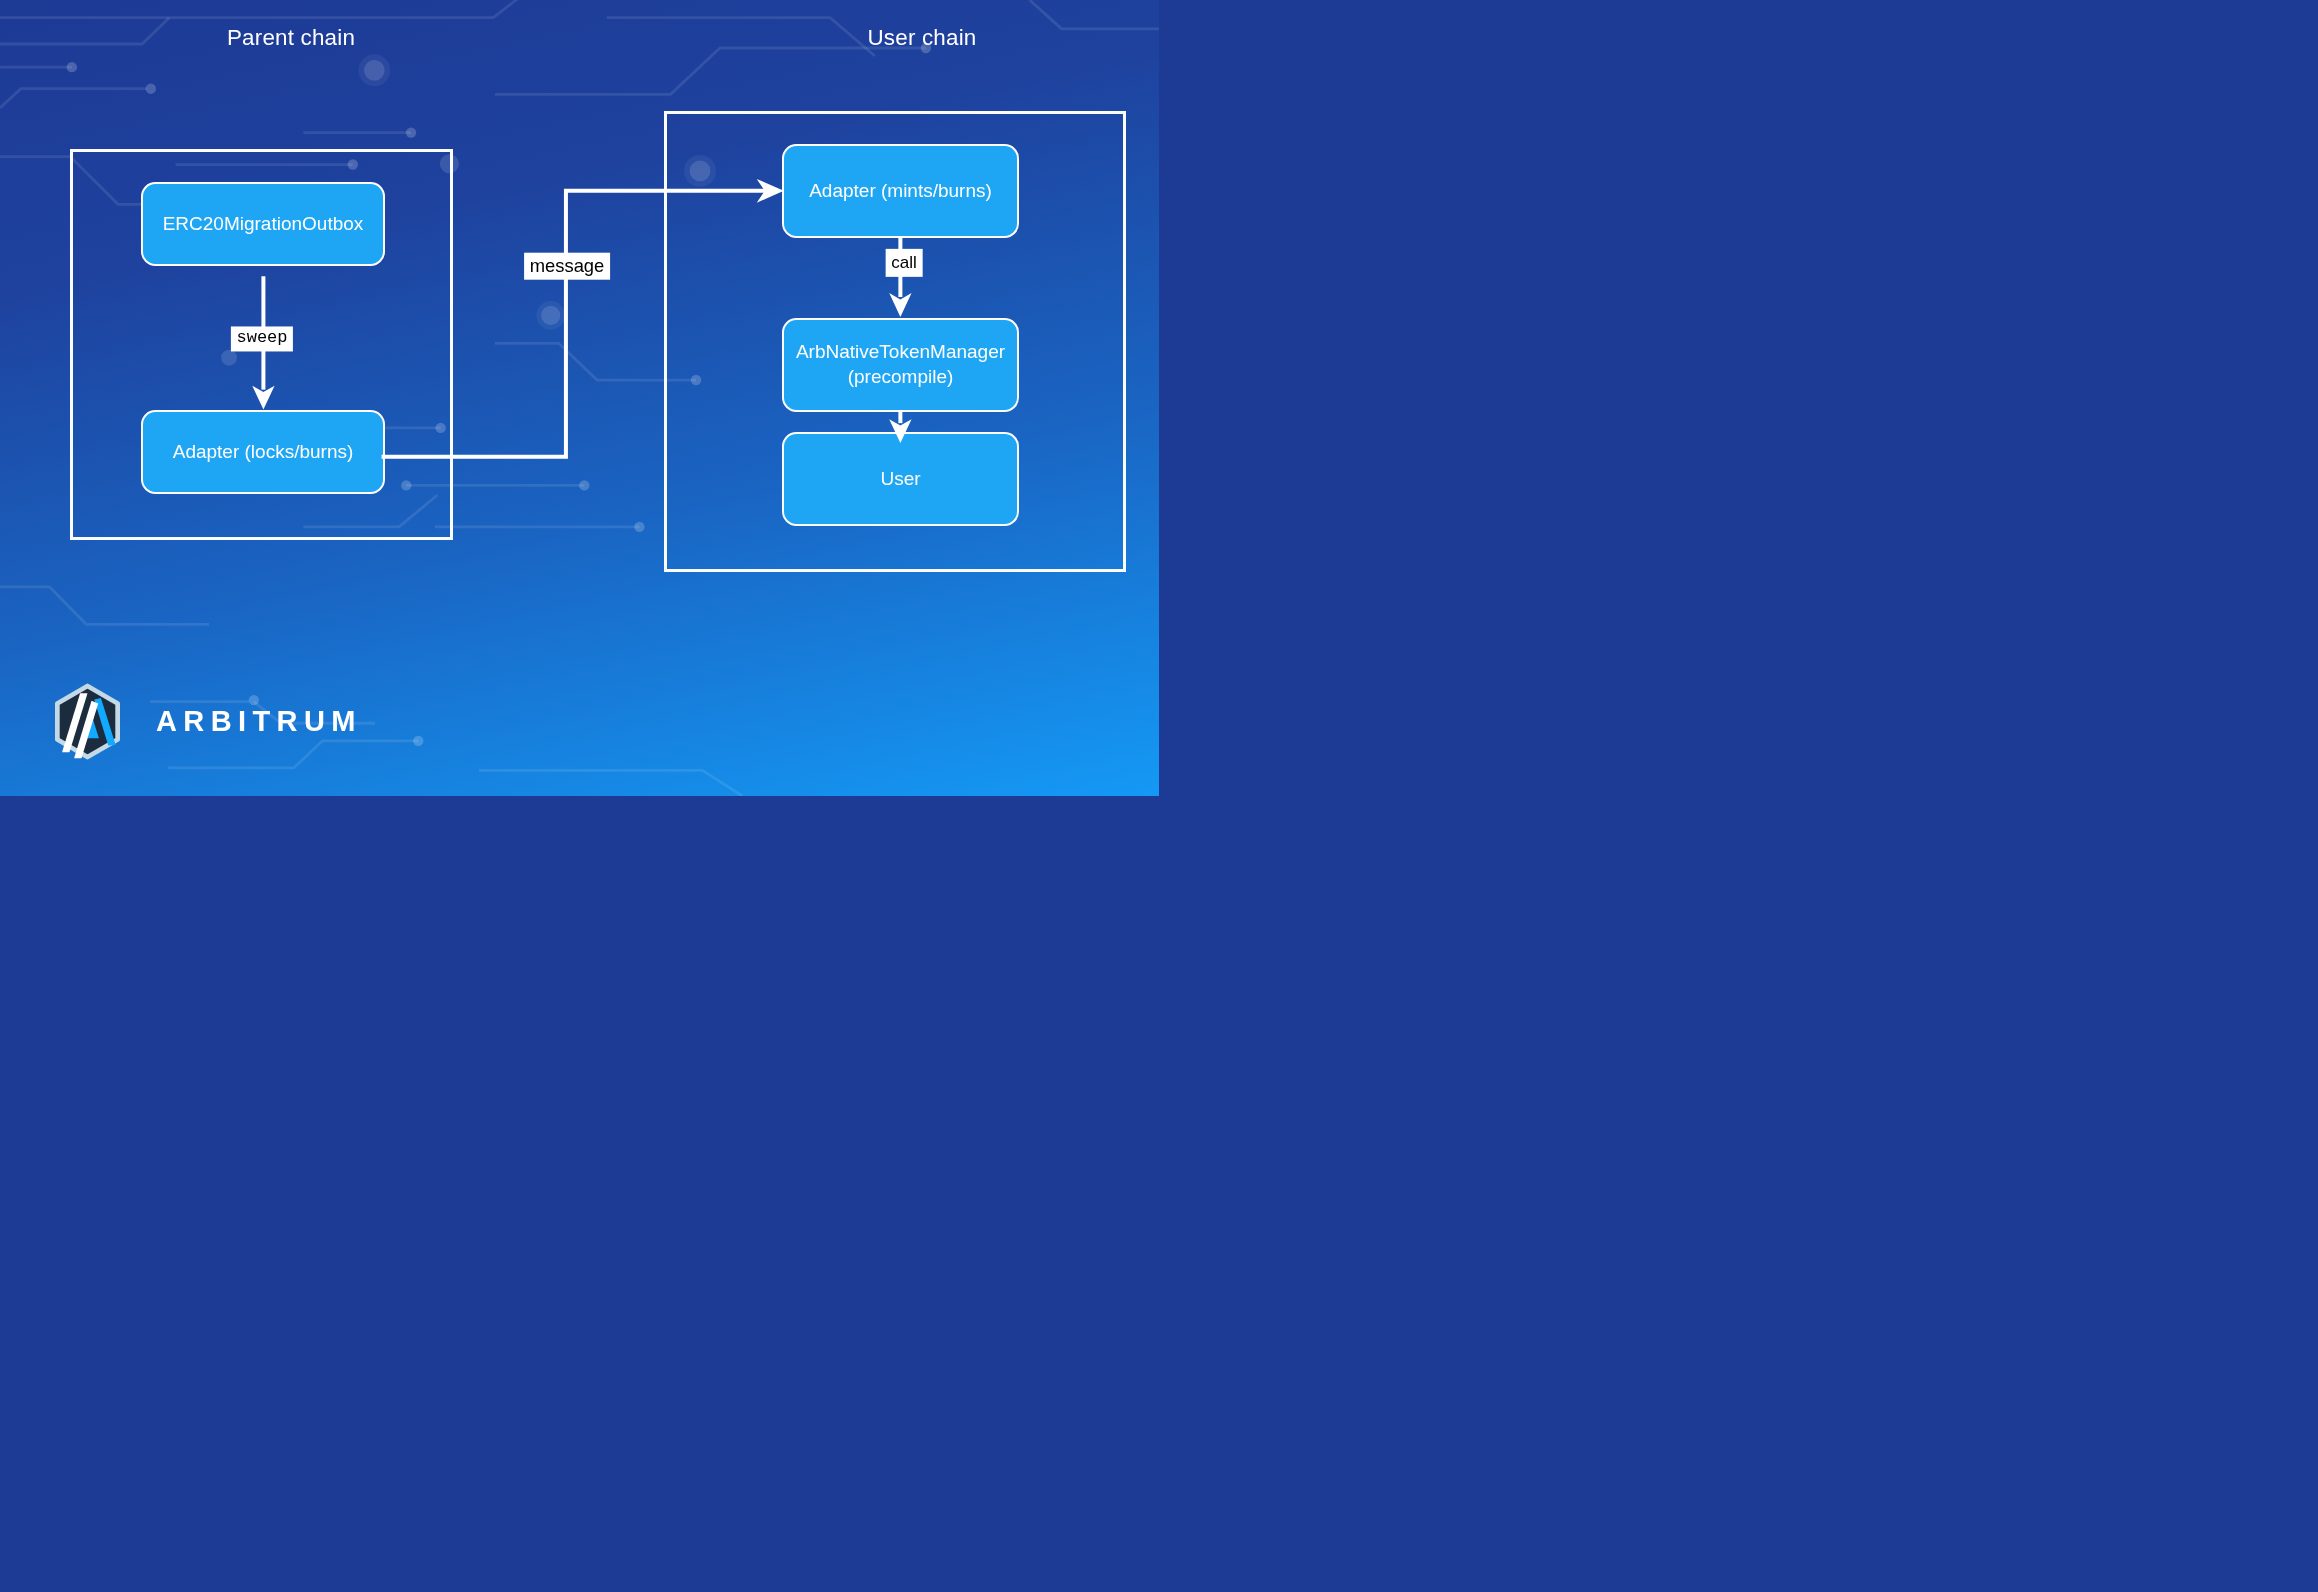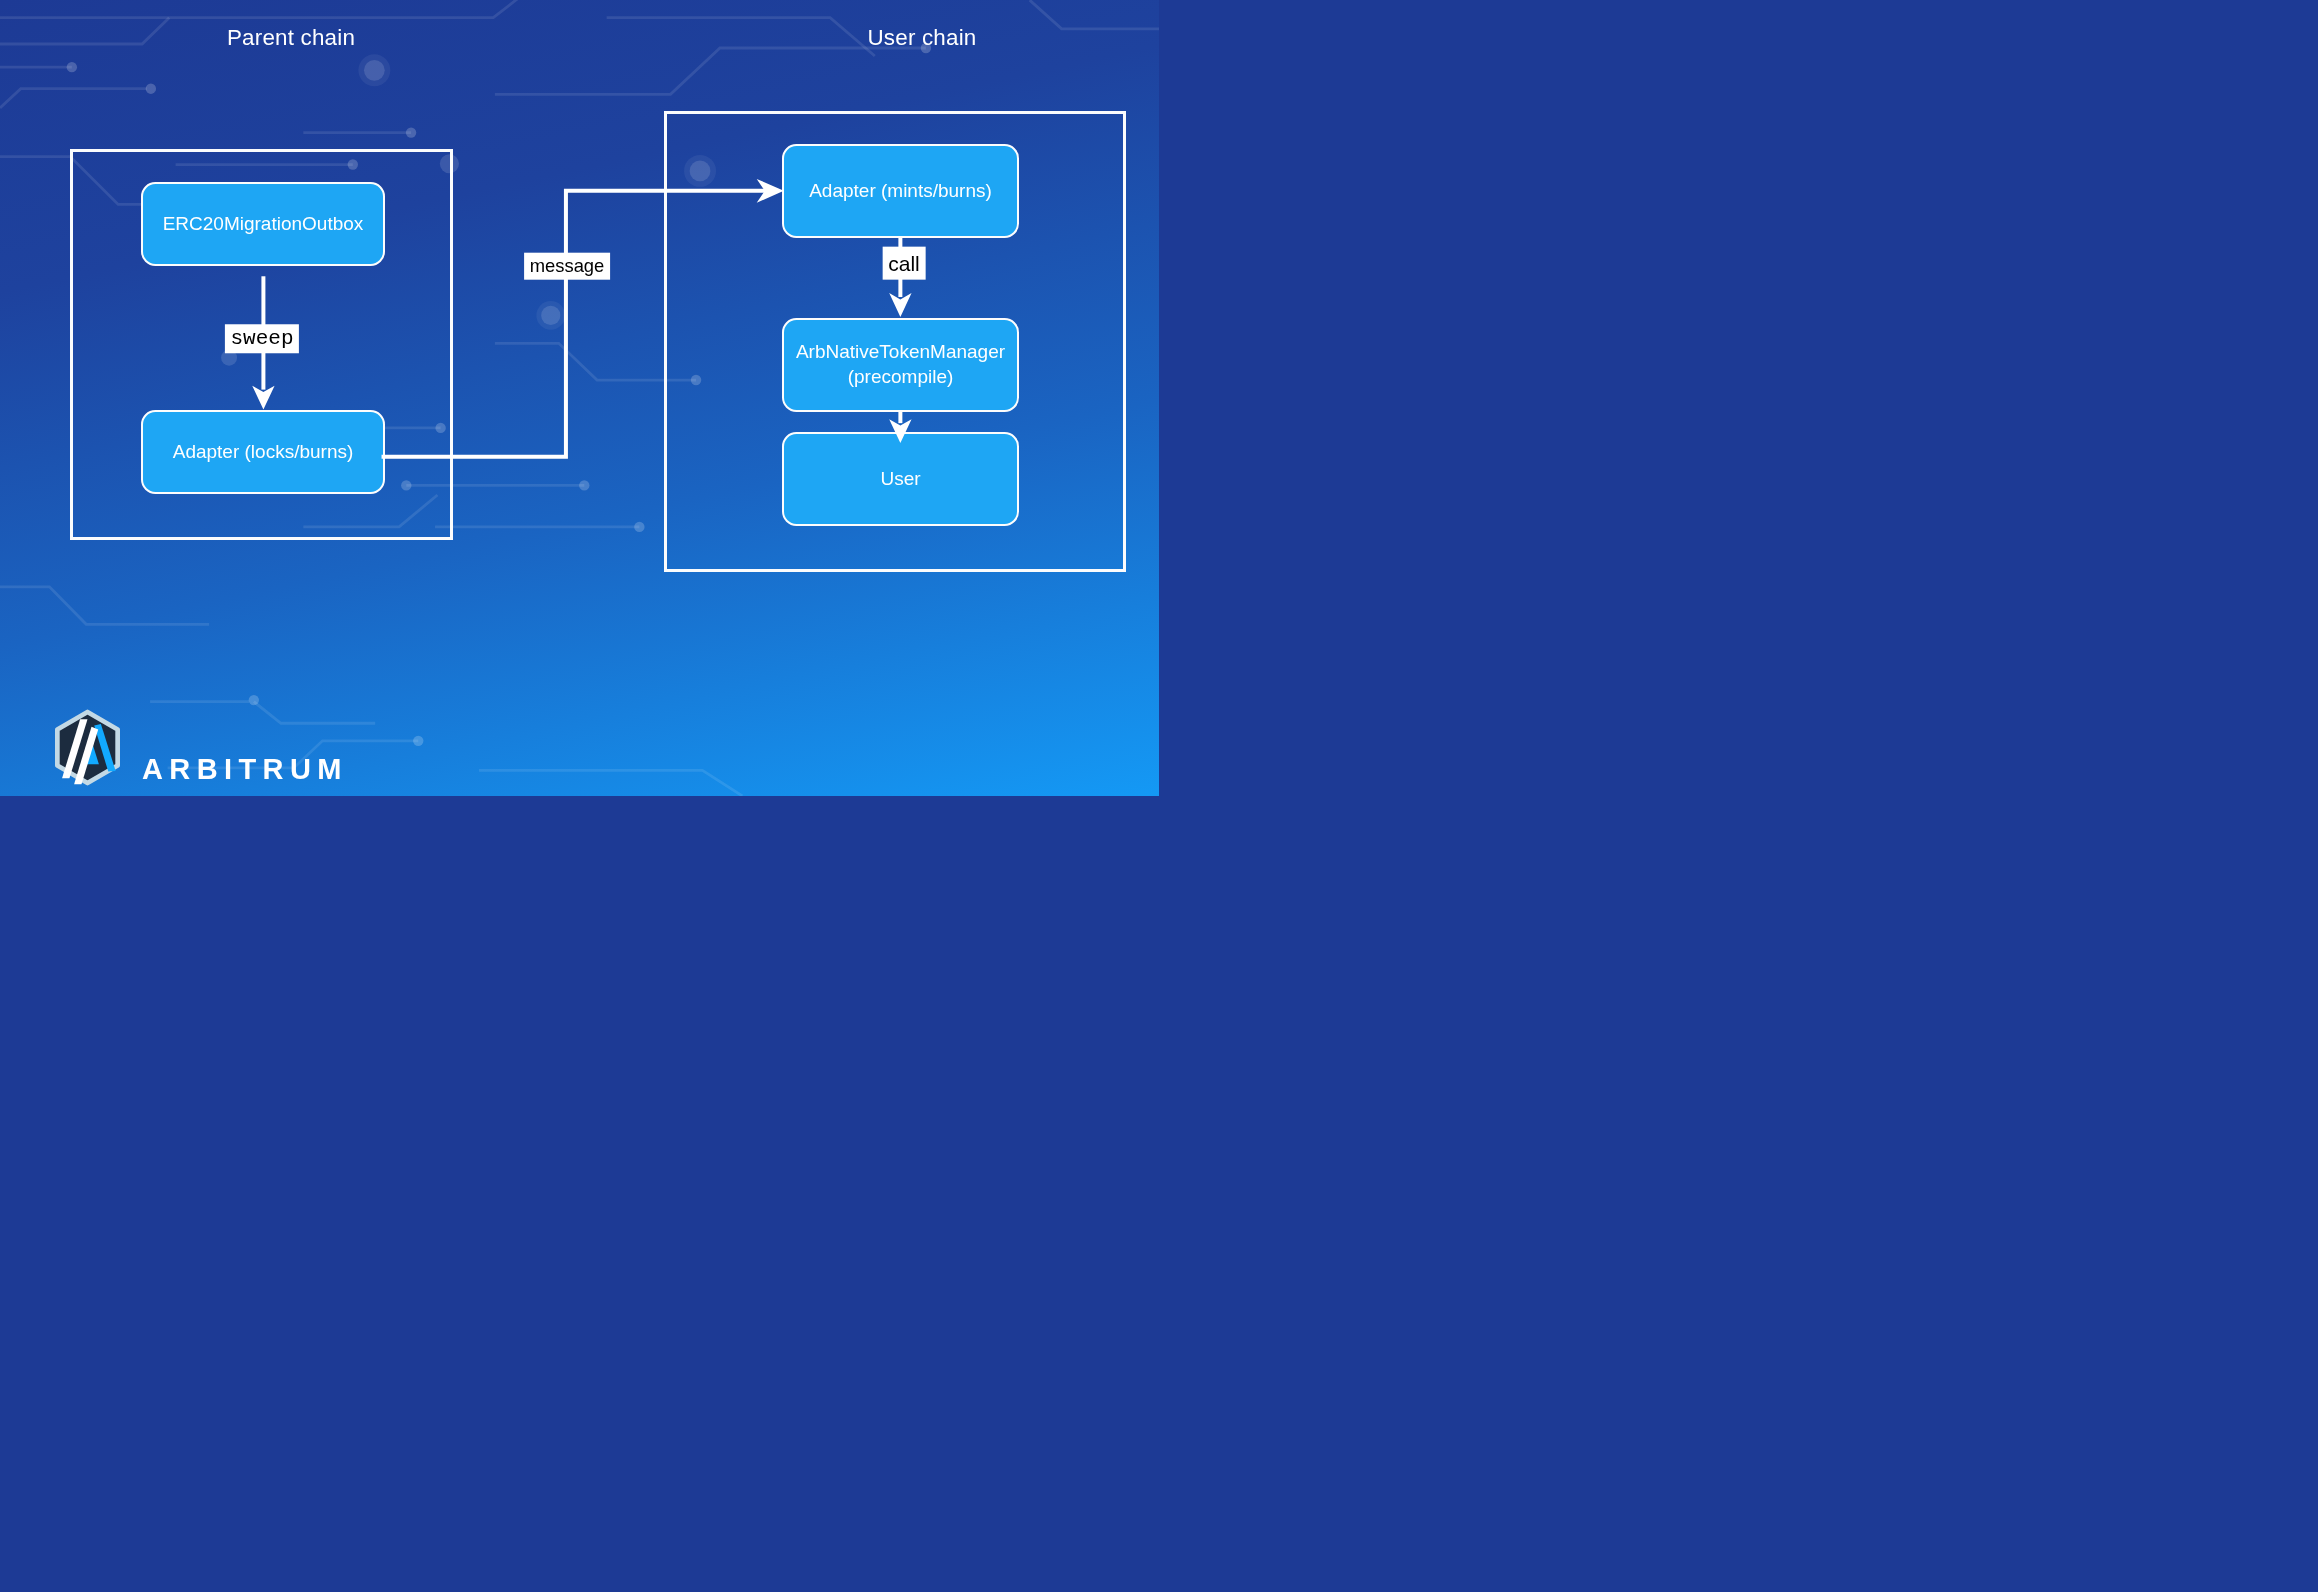--- a/index.html
+++ b/index.html
@@ -22,24 +22,24 @@
   .node{
     position:absolute;box-sizing:border-box;
     background:#1ea6f4;border:2.4px solid #fdfdfd;border-radius:14.4px;
     display:flex;align-items:center;justify-content:center;text-align:center;
     color:#ffffff;font-size:19px;line-height:1.3;padding:3.2px 6.4px;
   }
   .node.parent-col{left:141px;width:244px;height:84px;}
   .node.child-col{left:782px;width:237px;height:94px;}
   .edge-label{
     position:absolute;transform:translate(-50%,-50%);
-    background:#ffffff;color:#000000;font-size:21px;line-height:1.1;
+    background:#ffffff;color:#000000;font-size:17px;line-height:1.1;
     padding:3.2px 5.6px;white-space:nowrap;
   }
-  .logo{position:absolute;left:54px;top:709px;display:flex;align-items:flex-end;gap:21px;}
+  .logo{position:absolute;left:54px;top:683px;display:flex;align-items:center;gap:35px;}
   .logo-badge{width:67px;height:77px;display:block;}
   .logo-text{
     color:#ffffff;font-size:29px;font-weight:bold;letter-spacing:6.4px;
     font-family:"Liberation Sans","DejaVu Sans",sans-serif;
   }
 </style>
 </head>
 <body>
 
 <div class="canvas">

